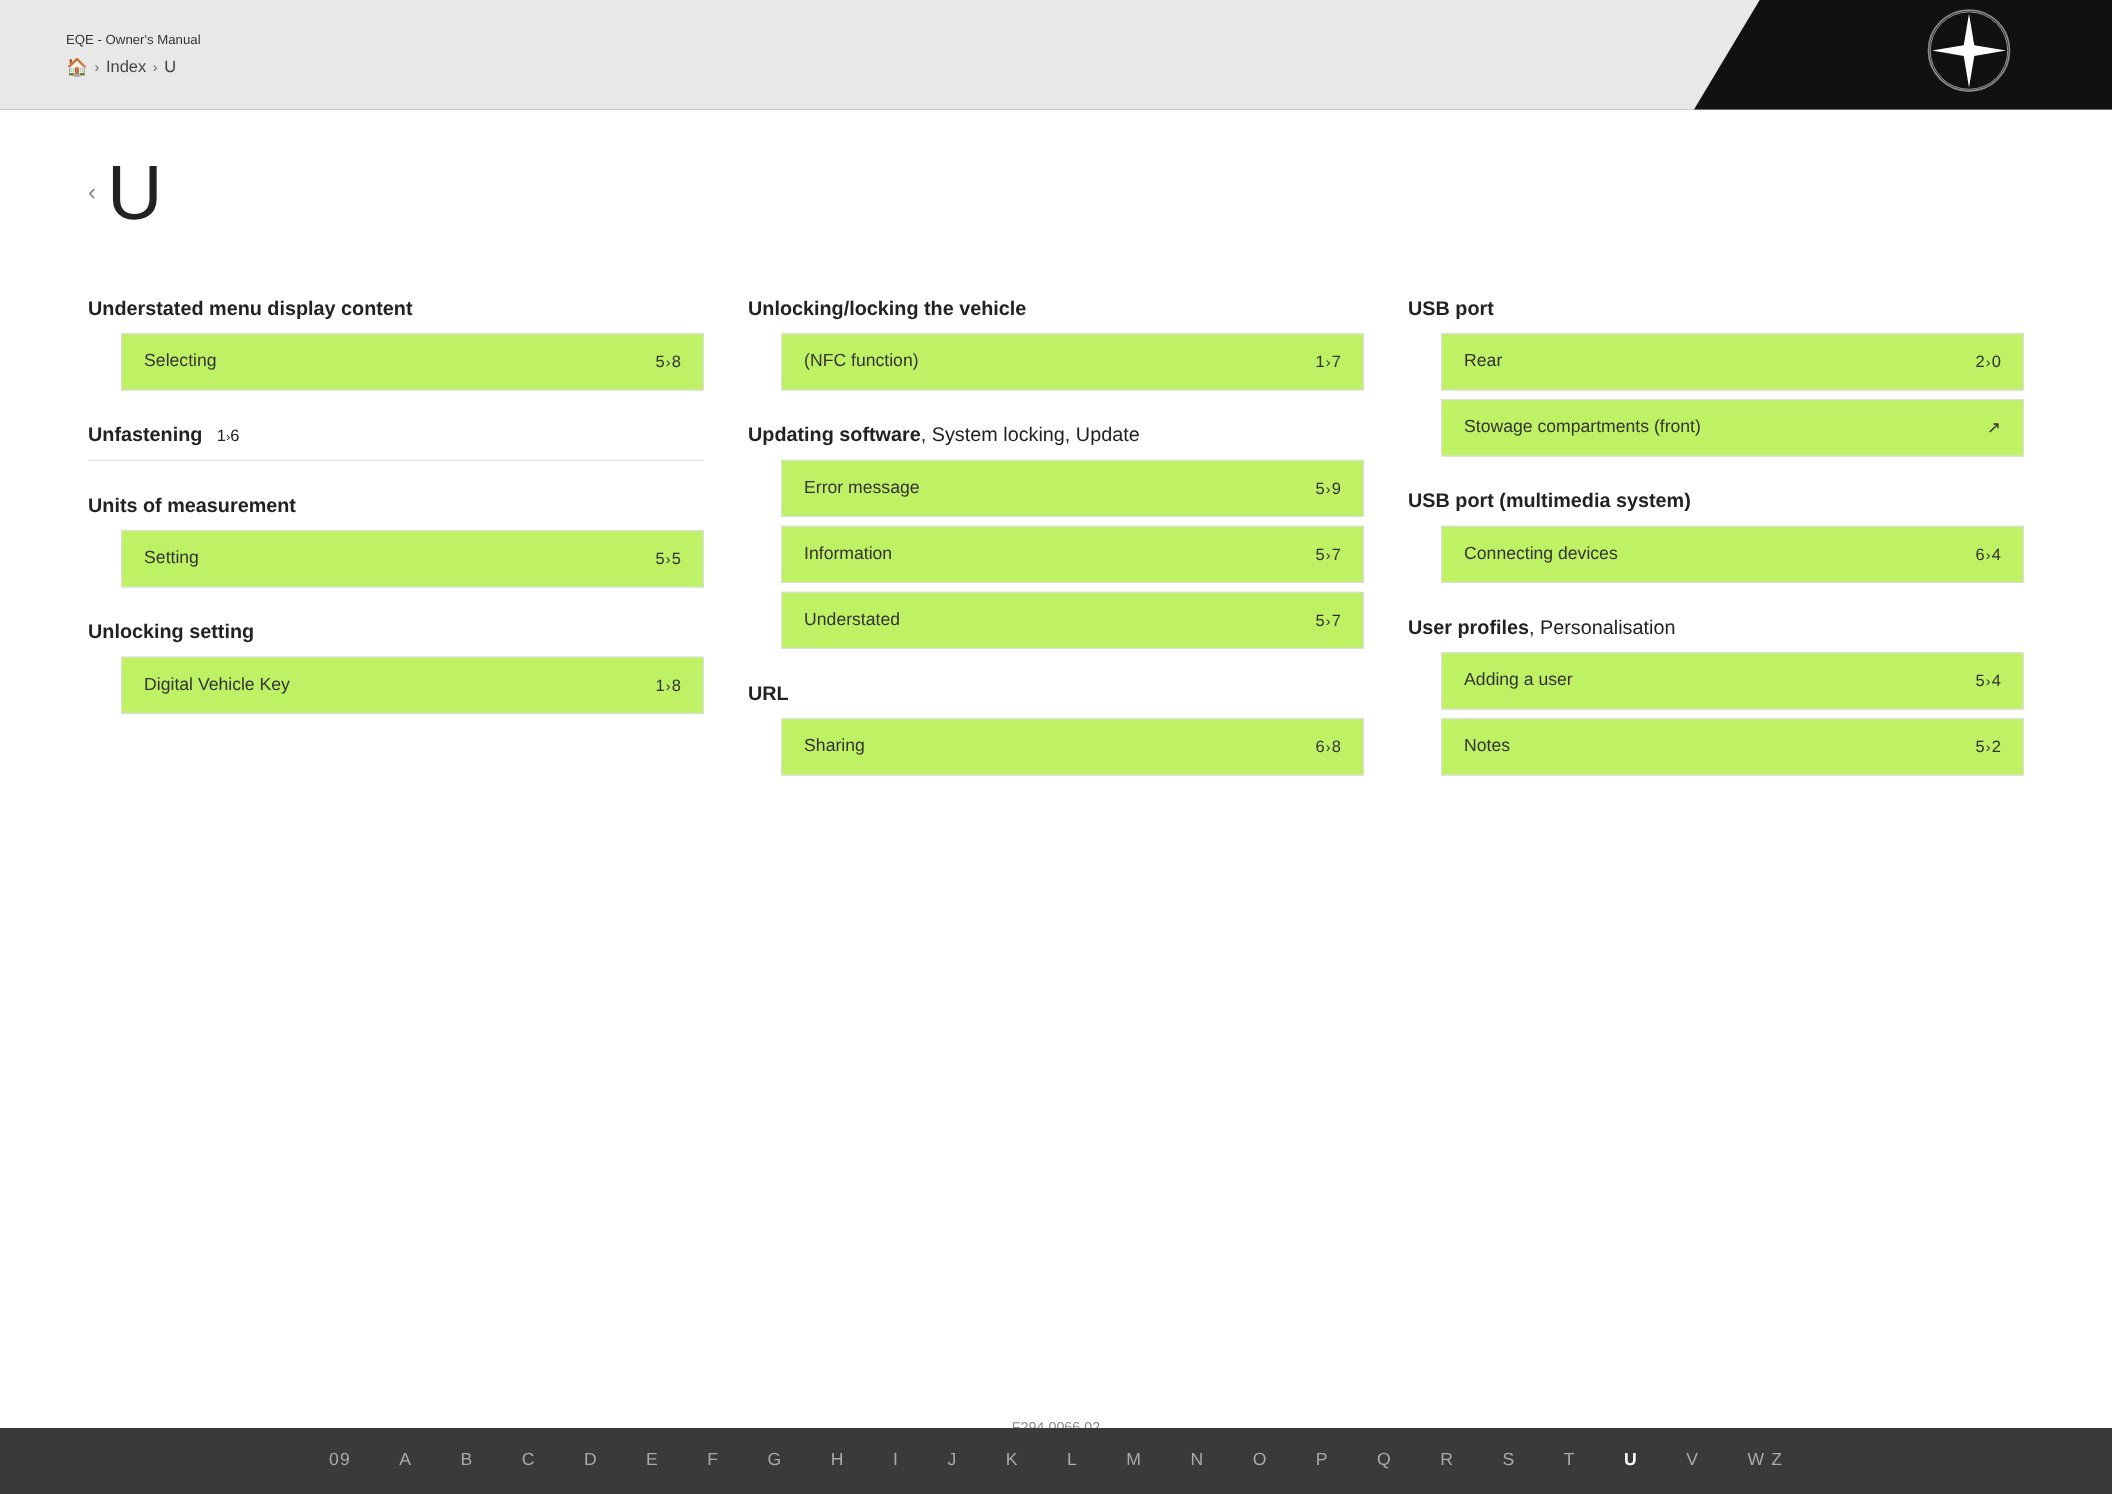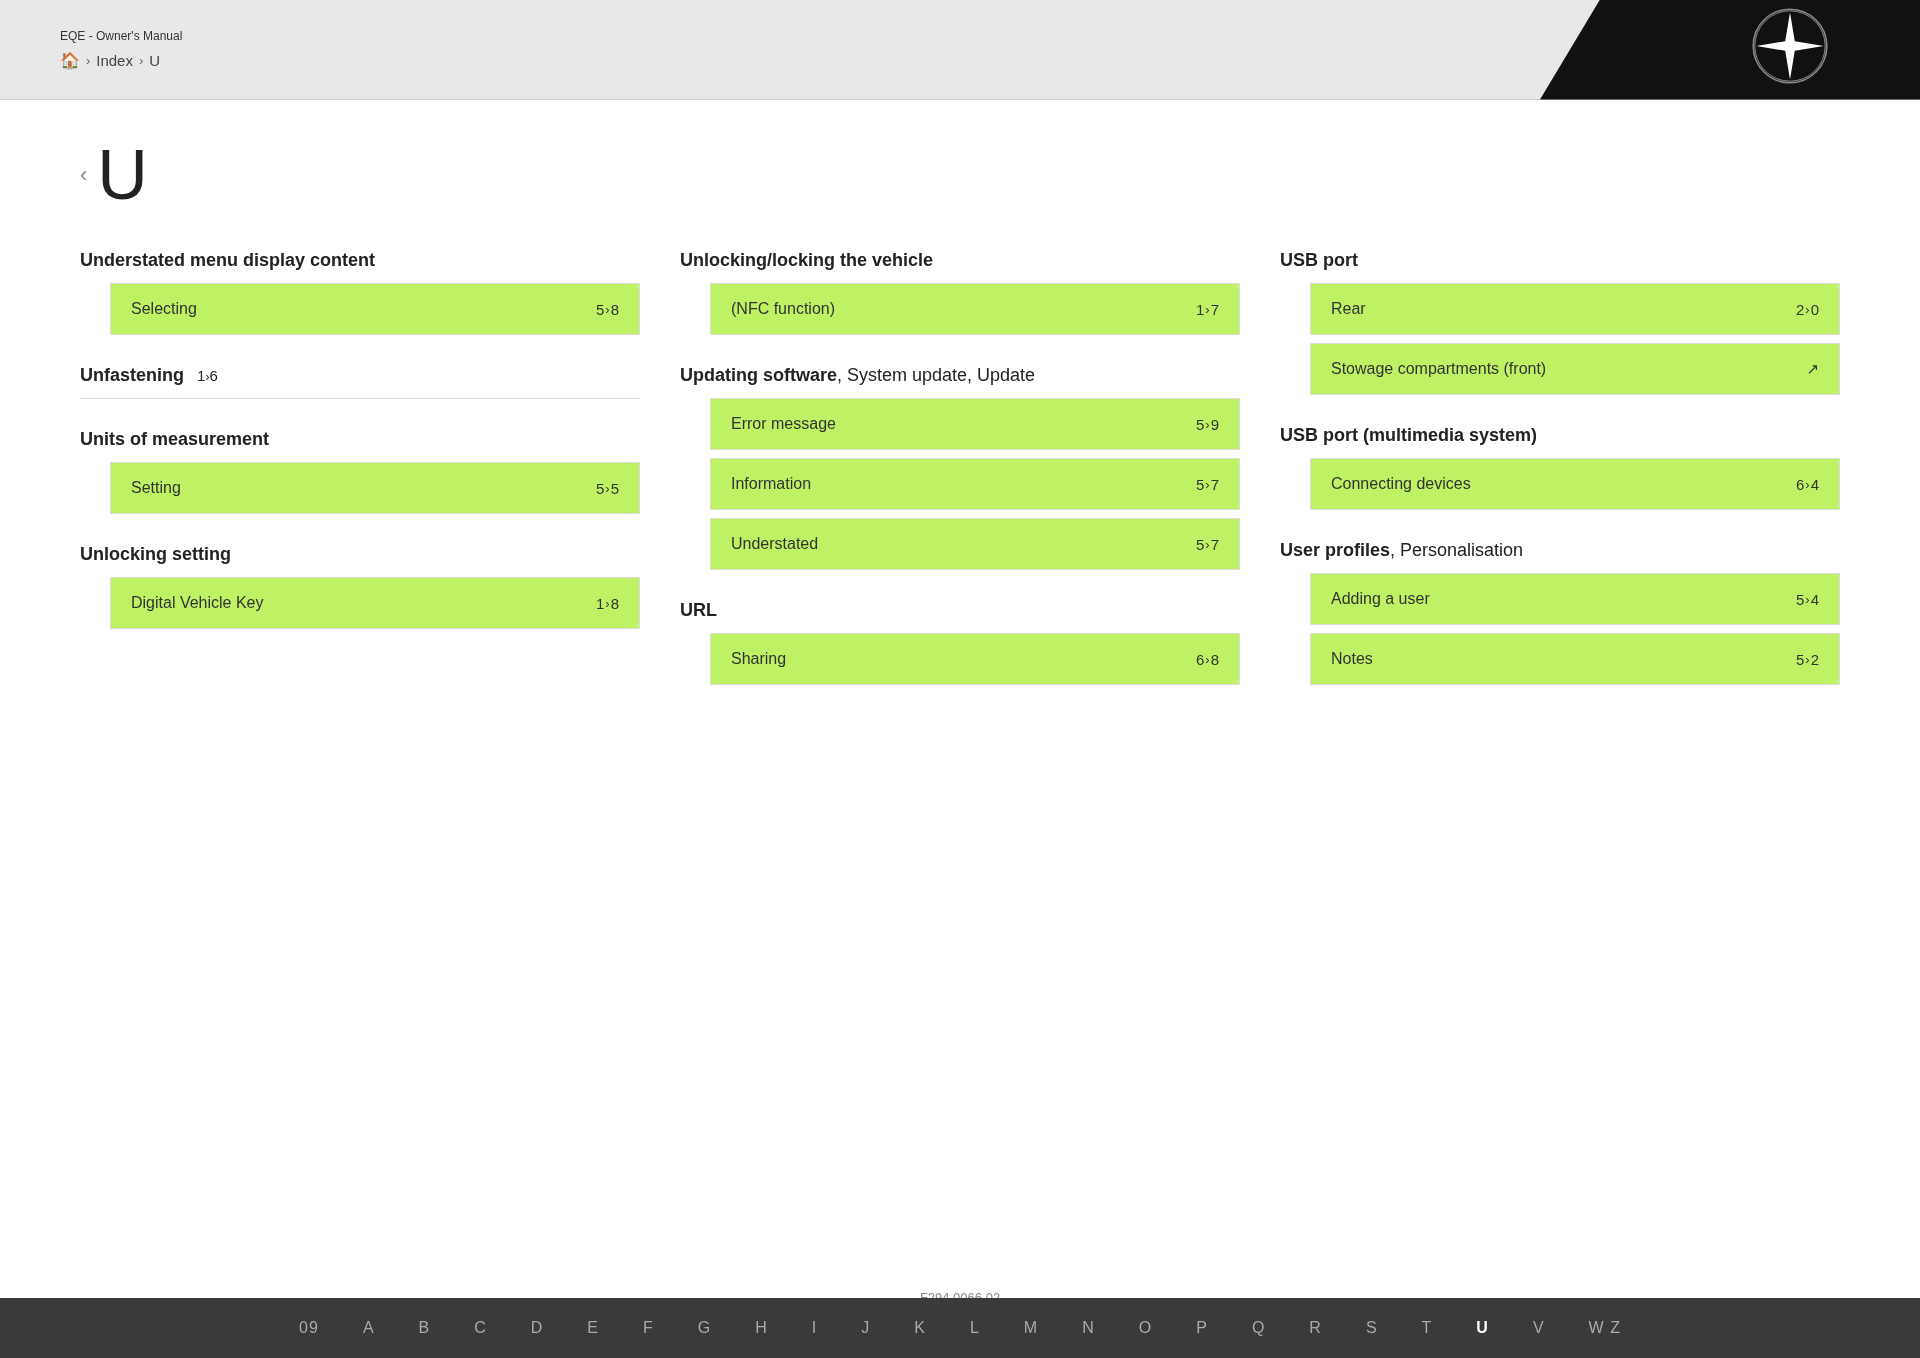--- a/index.html
+++ b/index.html
@@ -100,20 +100,21 @@
 
     .index-section {
       margin-bottom: 30px;
     }
 
     .section-title {
       font-size: 18px;
       font-weight: bold;
       color: #222;
       margin-bottom: 12px;
+      margin-top: 20px;
     }
     .section-title-with-extra {
       font-size: 18px;
       color: #222;
       margin-bottom: 12px;
     }
     .section-title-with-extra strong {
       font-weight: bold;
     }
 
@@ -278,21 +279,21 @@
           <span class="index-item-page">
             <span>1</span>
               <span class="arrow">›</span>
               <span>7</span>
           </span>
         </div>
       </div>
 
       <div class="index-section">
         <div class="section-title-with-extra">
-          <strong>Updating software</strong><span>, System update, Update</span>
+          <strong>Updating software</strong><span>, System locking, Update</span>
         </div>
         <div class="index-item">
           <span class="index-item-text">Error message</span>
           <span class="index-item-page">
             <span>5</span>
               <span class="arrow">›</span>
               <span>9</span>
           </span>
         </div>
         <div class="index-item">

